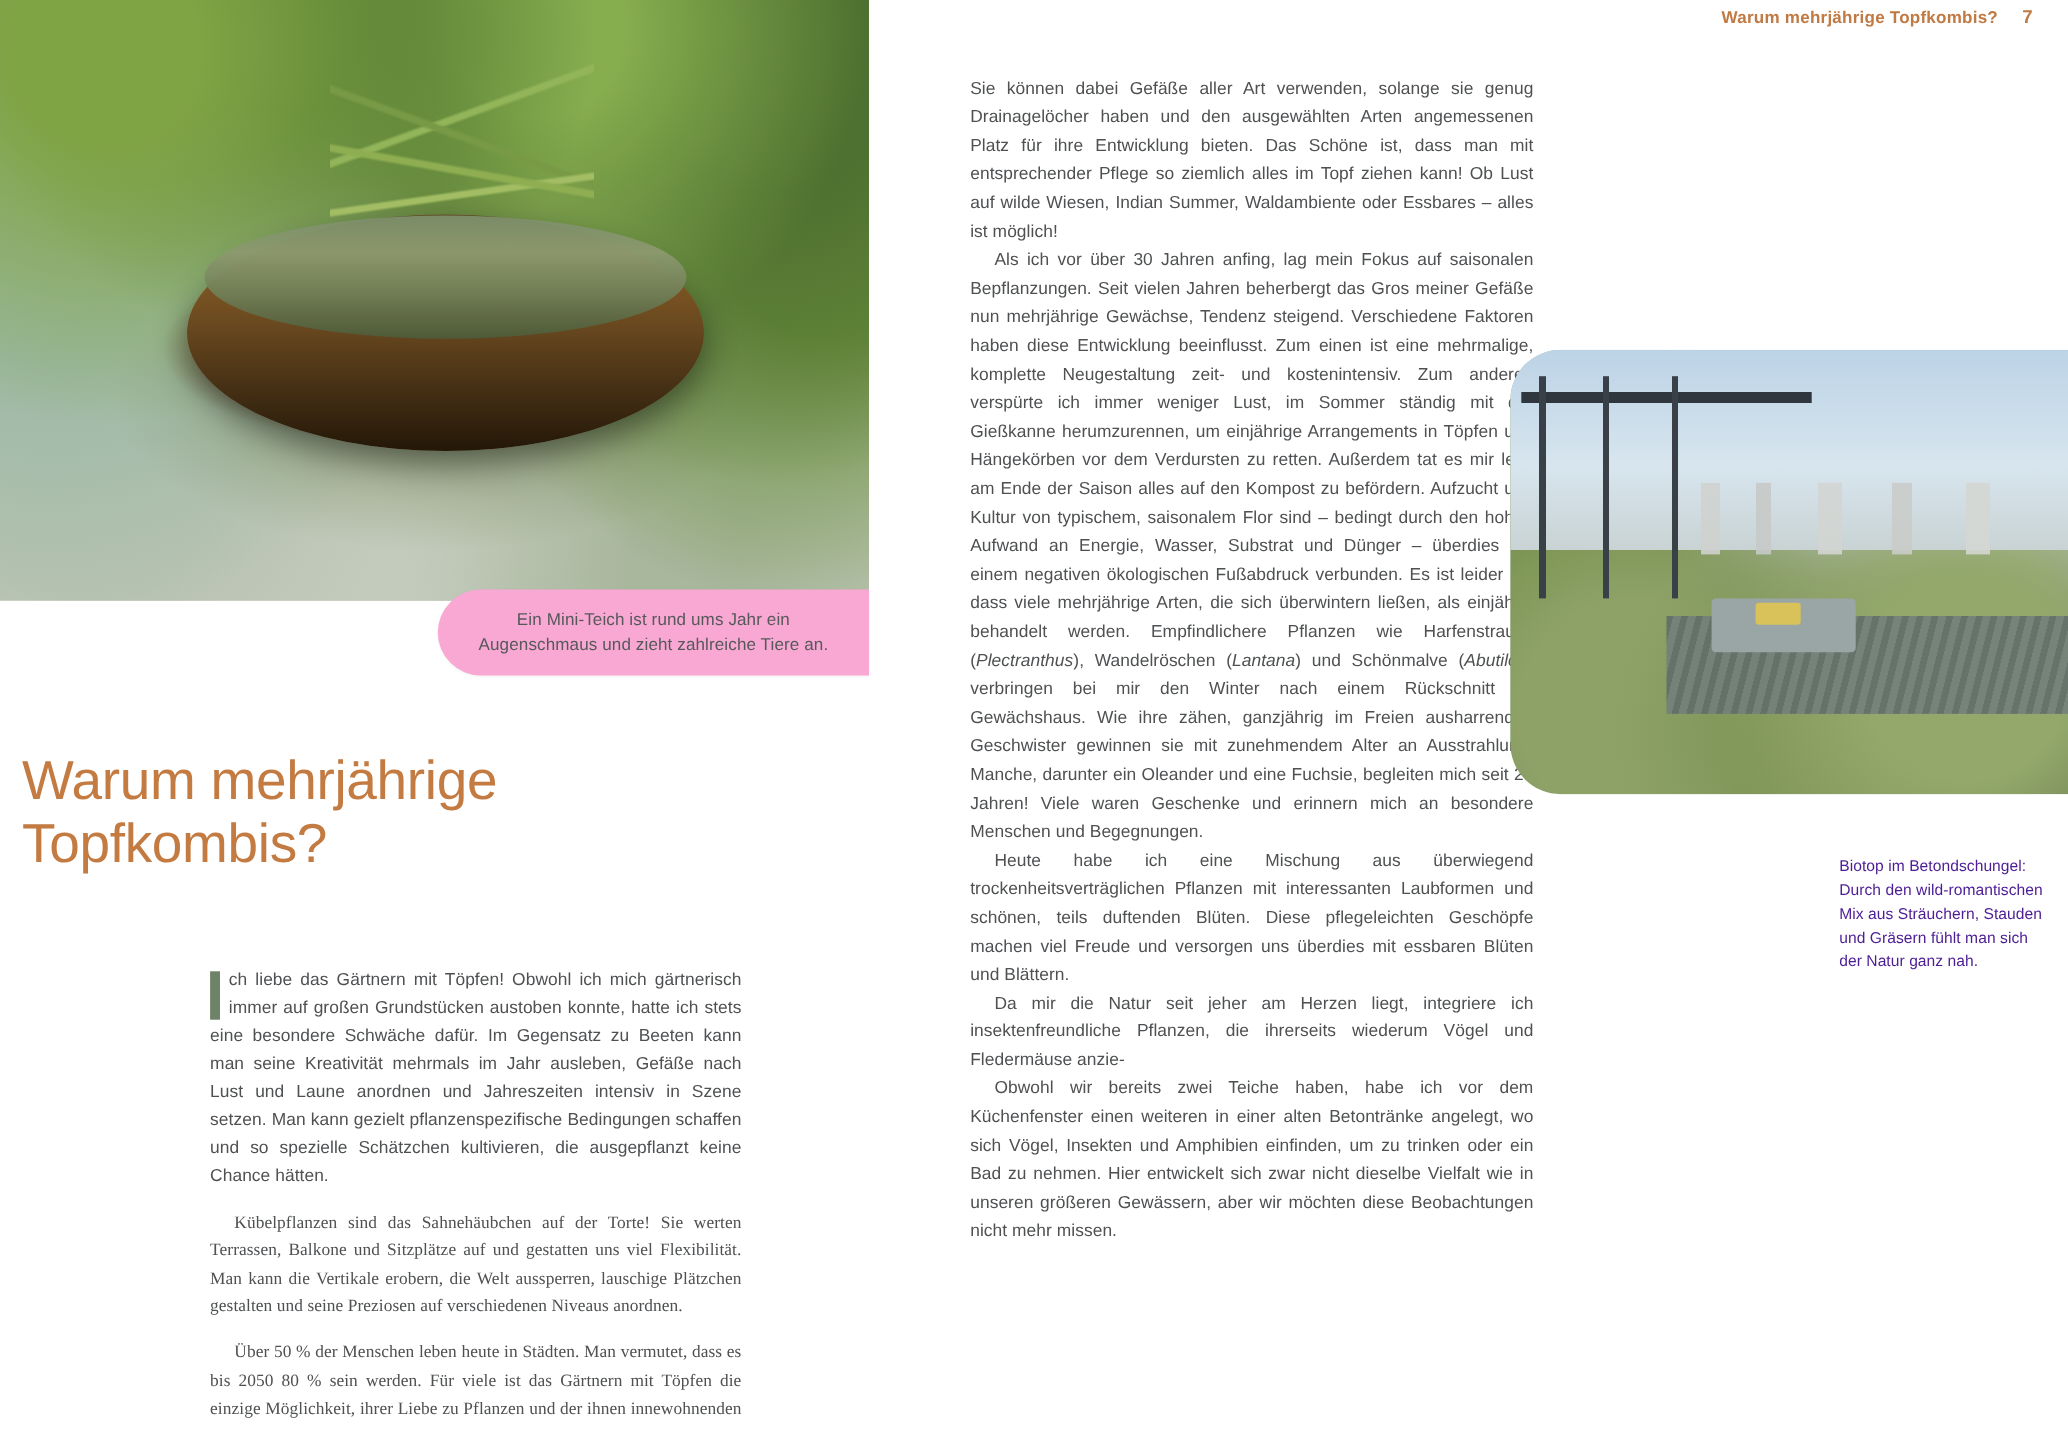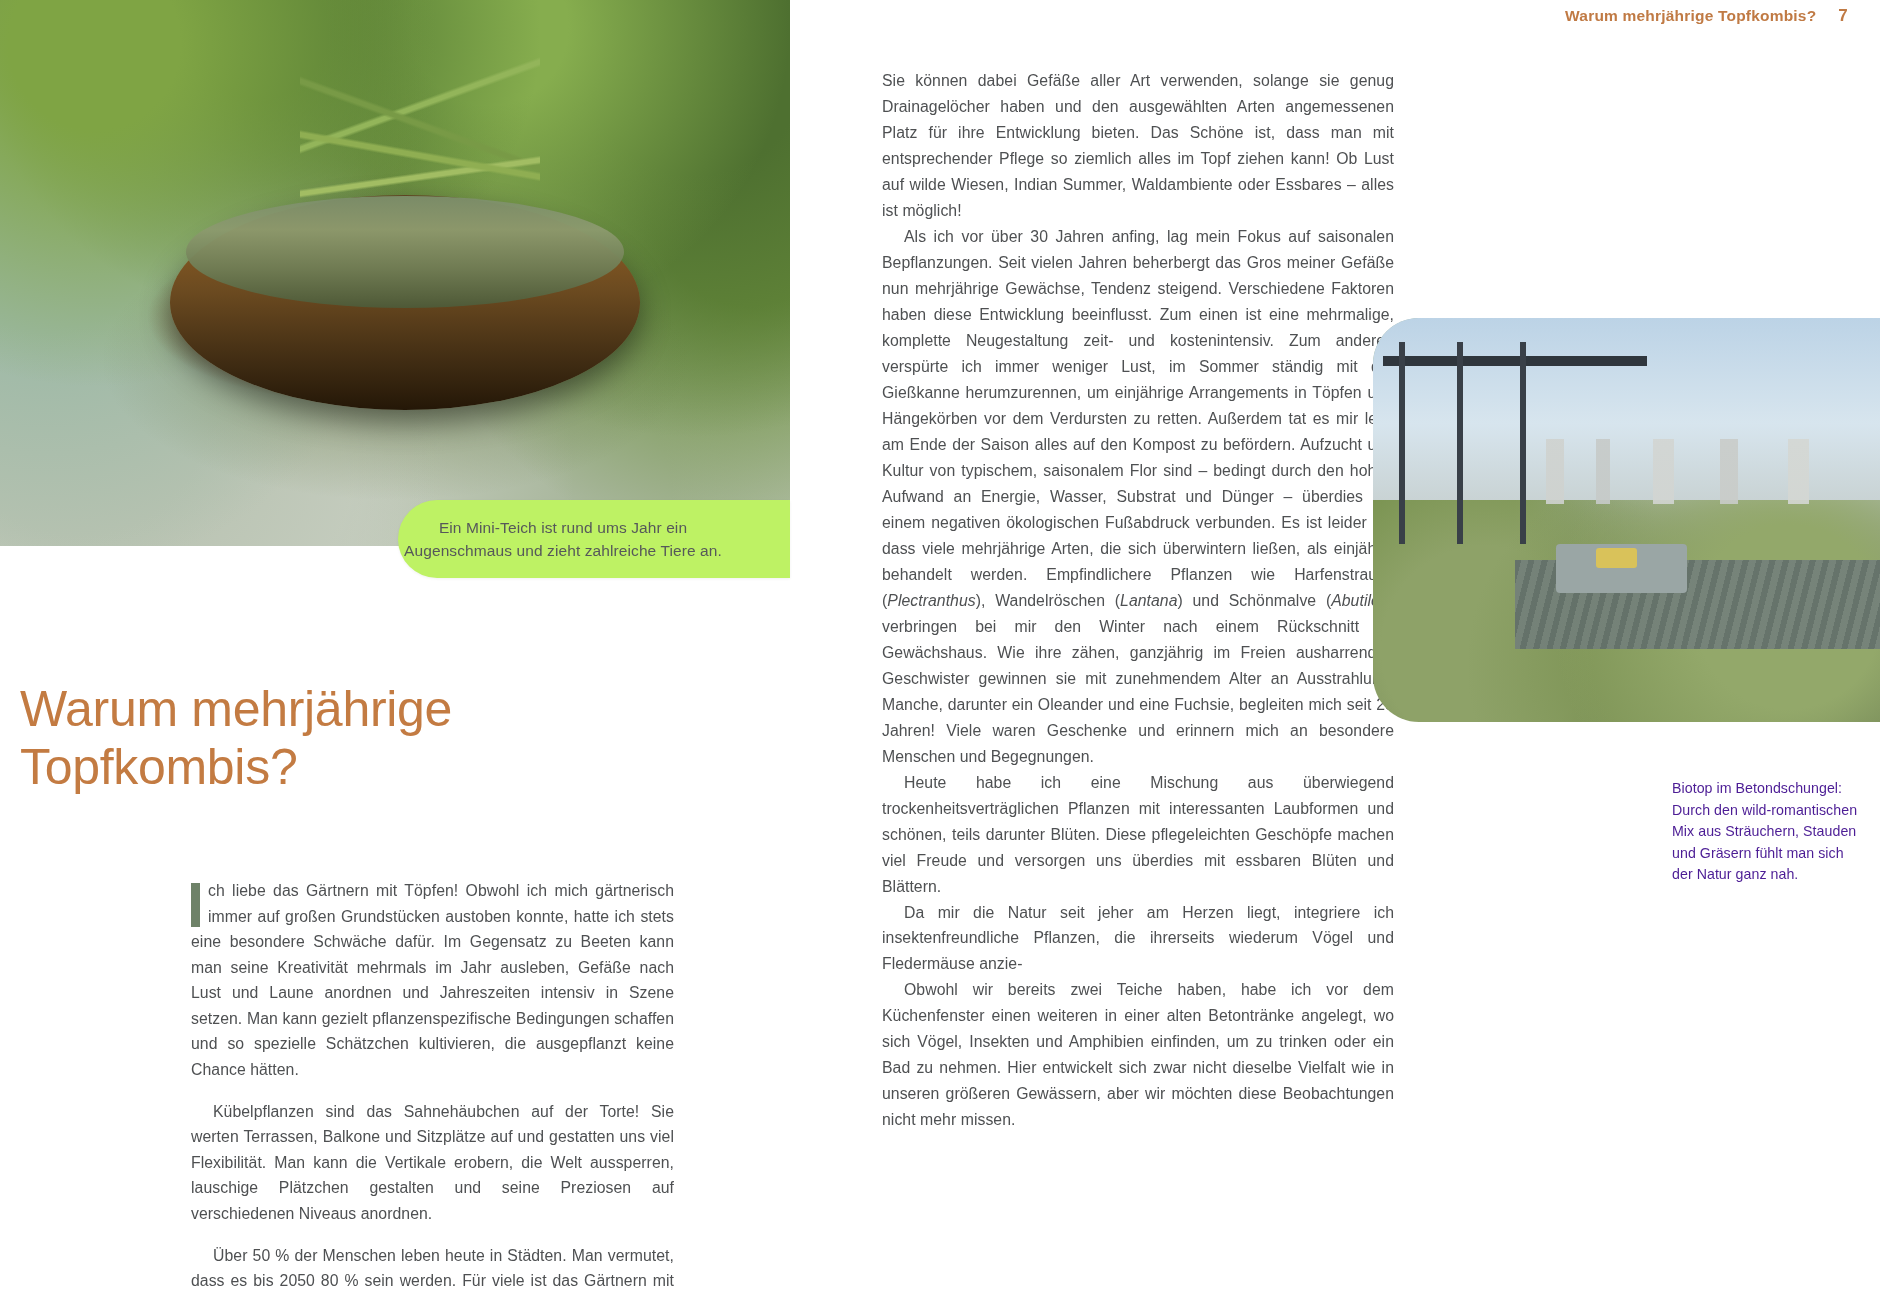--- a/index.html
+++ b/index.html
@@ -54,44 +54,44 @@
   }
   .hero-grass{
     position:absolute; left:300px; top:40px; width:240px; height:230px;
     background:
       linear-gradient(10deg,rgba(0,0,0,0) 48%,#8fae52 49%,#8fae52 50.5%,rgba(0,0,0,0) 51.5%),
       linear-gradient(-8deg,rgba(0,0,0,0) 40%,#a2bd63 41%,#a2bd63 42.4%,rgba(0,0,0,0) 43.4%),
       linear-gradient(20deg,rgba(0,0,0,0) 58%,#789a46 59%,#789a46 60.2%,rgba(0,0,0,0) 61.2%),
       linear-gradient(-20deg,rgba(0,0,0,0) 64%,#93b55a 65%,#93b55a 66.2%,rgba(0,0,0,0) 67.2%);
   }
   .hero-caption{
-    position:absolute; left:398px; top:500px; width:392px; height:78px;
-    background:#bef264;
+    position:absolute; left:398px; top:536px; width:392px; height:78px;
+    background:#f9a8d4;
     border-top-left-radius:40px; border-bottom-left-radius:40px;
-    display:flex; align-items:center; justify-content:flex-start;
+    display:flex; align-items:center; justify-content:center;
     box-shadow:0 1px 3px rgba(0,0,0,.06);
   }
   .hero-caption p{
     margin:0; width:330px; text-align:center;
     font-size:15.5px; line-height:1.5; color:#56585a; letter-spacing:.1px;
   }
 
   .chapter-title{
     position:absolute; left:20px; top:680px; width:640px;
     font-size:50px; line-height:1.16; font-weight:400;
     color:#c37b42; letter-spacing:-.3px;
   }
 
   .col-left{
     position:absolute; left:175px; top:862px; width:515px;
     font-size:15.8px; line-height:1.62; color:#4e5052;
     text-align:justify; letter-spacing:.05px;
   }
   .col-left p{margin:16px;}
-  .col-left p + p{text-indent:22px;}
+  .col-left p + p{text-indent:22px;font-family:Liberation Serif, serif;}
   .dropbar{
     float:left; width:9px; height:44px; background:#6e8268;
     margin:5px 8px 0 0;
   }
 
   
   .col-right{
     position:absolute; left:882px; top:68px; width:512px;
     font-size:15.8px; line-height:1.645; color:#4e5052;
     text-align:justify; letter-spacing:.05px;
@@ -157,21 +157,21 @@
 
   <div class="col-left">
     <p><span class="dropbar"></span><span>ch liebe das Gärtnern mit Töpfen! Obwohl ich mich gärtnerisch immer auf großen Grundstücken austoben konnte, hatte ich stets eine besondere Schwäche dafür. Im Gegensatz zu Beeten kann man seine Kreativität mehrmals im Jahr ausleben, Gefäße nach Lust und Laune anordnen und Jahreszeiten intensiv in Szene setzen. Man kann gezielt pflanzenspezifische Bedingungen schaffen und so spezielle Schätzchen kultivieren, die ausgepflanzt keine Chance hätten.</span></p>
     <p>Kübelpflanzen sind das Sahnehäubchen auf der Torte! Sie werten Terrassen, Balkone und Sitzplätze auf und gestatten uns viel Flexibilität. Man kann die Vertikale erobern, die Welt aussperren, lauschige Plätzchen gestalten und seine Preziosen auf verschiedenen Niveaus anordnen.</p>
     <p>Über 50 % der Menschen leben heute in Städten. Man vermutet, dass es bis 2050 80 % sein werden. Für viele ist das Gärtnern mit Töpfen die einzige Möglichkeit, ihrer Liebe zu Pflanzen und der ihnen innewohnenden Biophilie – der Liebe zu allem Lebendigen – Ausdruck zu verleihen.</p>
   </div>
 
   <div class="col-right">
     <p>Sie können dabei Gefäße aller Art verwenden, solange sie genug Drainagelöcher haben und den ausgewählten Arten angemessenen Platz für ihre Entwicklung bieten. Das Schöne ist, dass man mit entsprechender Pflege so ziemlich alles im Topf ziehen kann! Ob Lust auf wilde Wiesen, Indian Summer, Waldambiente oder Essbares – alles ist möglich!</p>
     <p>Als ich vor über 30 Jahren anfing, lag mein Fokus auf saisonalen Bepflanzungen. Seit vielen Jahren beherbergt das Gros meiner Gefäße nun mehrjährige Gewächse, Tendenz steigend. Verschiedene Faktoren haben diese Entwicklung beeinflusst. Zum einen ist eine mehrmalige, komplette Neugestaltung zeit- und kostenintensiv. Zum anderen verspürte ich immer weniger Lust, im Sommer ständig mit der Gießkanne herumzurennen, um einjährige Arrangements in Töpfen und Hängekörben vor dem Verdursten zu retten. Außerdem tat es mir leid, am Ende der Saison alles auf den Kompost zu befördern. Aufzucht und Kultur von typischem, saisonalem Flor sind – bedingt durch den hohen Aufwand an Energie, Wasser, Substrat und Dünger – überdies mit einem negativen ökologischen Fußabdruck verbunden. Es ist leider so, dass viele mehrjährige Arten, die sich überwintern ließen, als einjährig behandelt werden. Empfindlichere Pflanzen wie Harfenstrauch (<i>Plectranthus</i>), Wandelröschen (<i>Lantana</i>) und Schönmalve (<i>Abutilon</i>) verbringen bei mir den Winter nach einem Rückschnitt im Gewächshaus. Wie ihre zähen, ganzjährig im Freien ausharrenden Geschwister gewinnen sie mit zunehmendem Alter an Ausstrahlung. Manche, darunter ein Oleander und eine Fuchsie, begleiten mich seit 25 Jahren! Viele waren Geschenke und erinnern mich an besondere Menschen und Begegnungen.</p>
-    <p>Heute habe ich eine Mischung aus überwiegend trockenheitsverträglichen Pflanzen mit interessanten Laubformen und schönen, teils darunter Blüten. Diese pflegeleichten Geschöpfe machen viel Freude und versorgen uns überdies mit essbaren Blüten und Blättern.</p>
+    <p>Heute habe ich eine Mischung aus überwiegend trockenheitsverträglichen Pflanzen mit interessanten Laubformen und schönen, teils duftenden Blüten. Diese pflegeleichten Geschöpfe machen viel Freude und versorgen uns überdies mit essbaren Blüten und Blättern.</p>
     <p>Da mir die Natur seit jeher am Herzen liegt, integriere ich insektenfreundliche Pflanzen, die ihrerseits wiederum Vögel und Fledermäuse anzie-</p>
     <p>Obwohl wir bereits zwei Teiche haben, habe ich vor dem Küchenfenster einen weiteren in einer alten Betontränke angelegt, wo sich Vögel, Insekten und Amphibien einfinden, um zu trinken oder ein Bad zu nehmen. Hier entwickelt sich zwar nicht dieselbe Vielfalt wie in unseren größeren Gewässern, aber wir möchten diese Beobachtungen nicht mehr missen.</p>
   </div>
 
   <div class="inset-photo">
     <div class="inset-sky"></div>
     <div class="inset-city"></div>
     <div class="inset-pergola"></div>
     <div class="inset-deck"></div>
     <div class="inset-sofa"></div>

